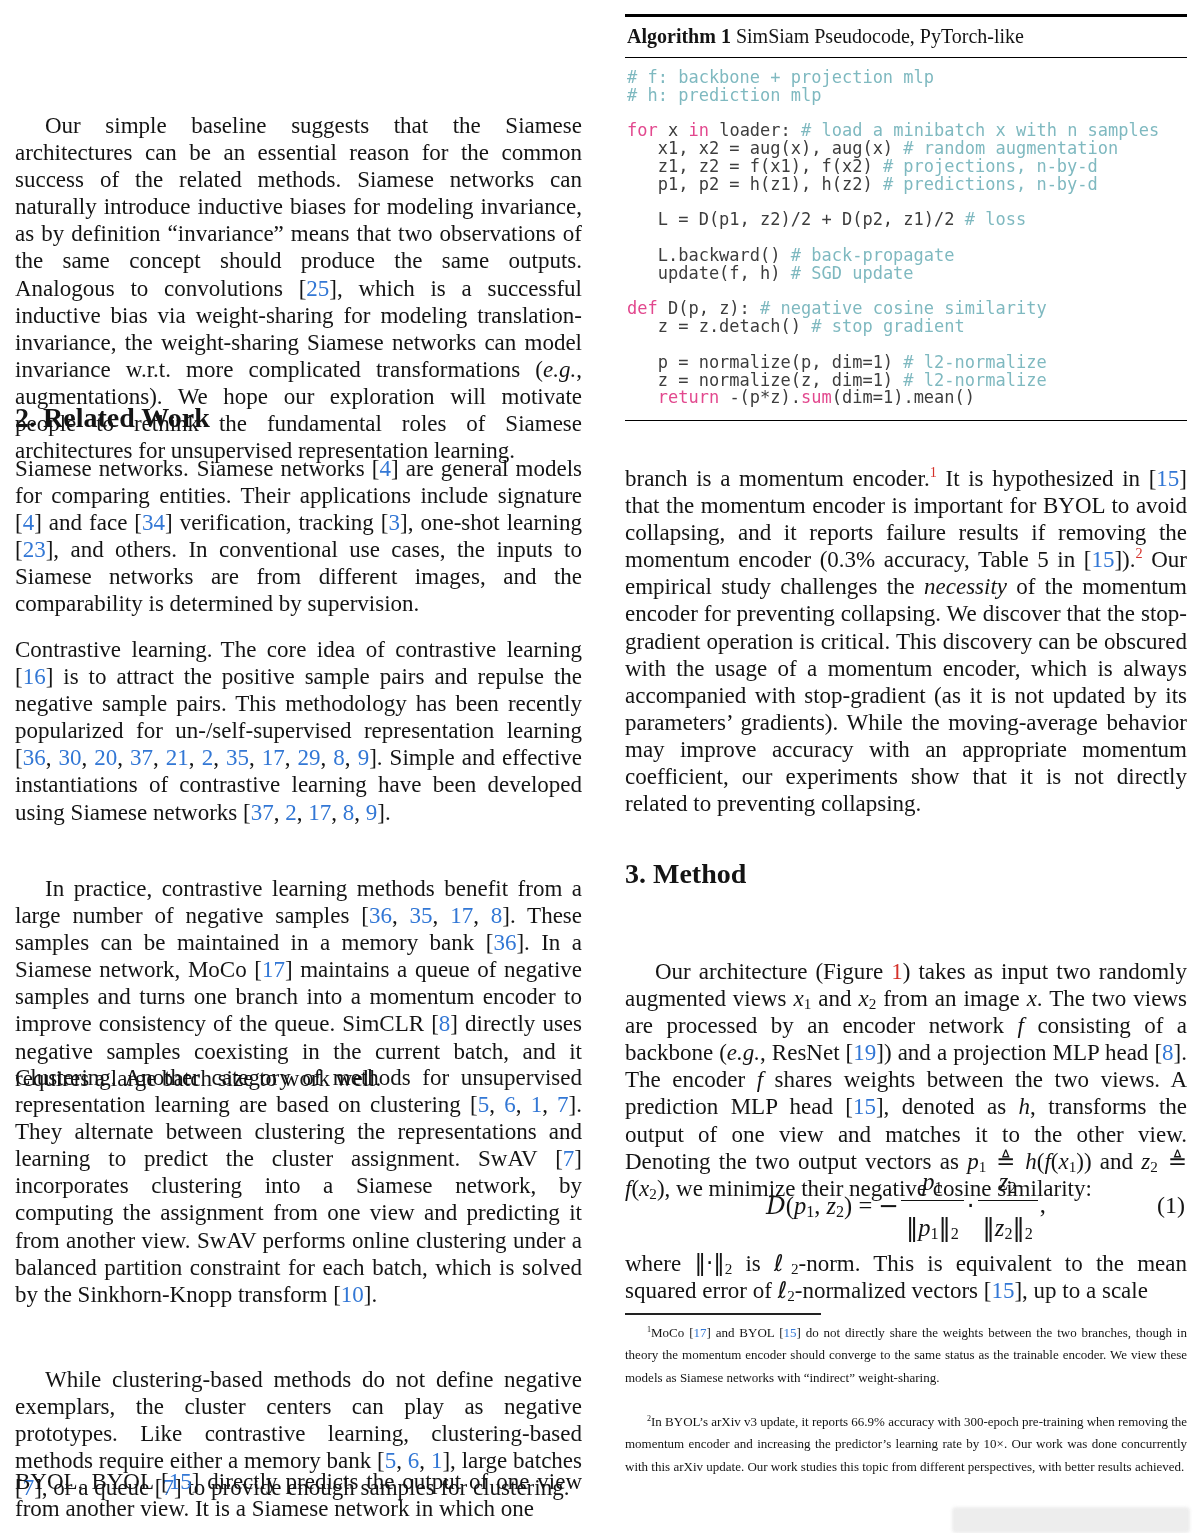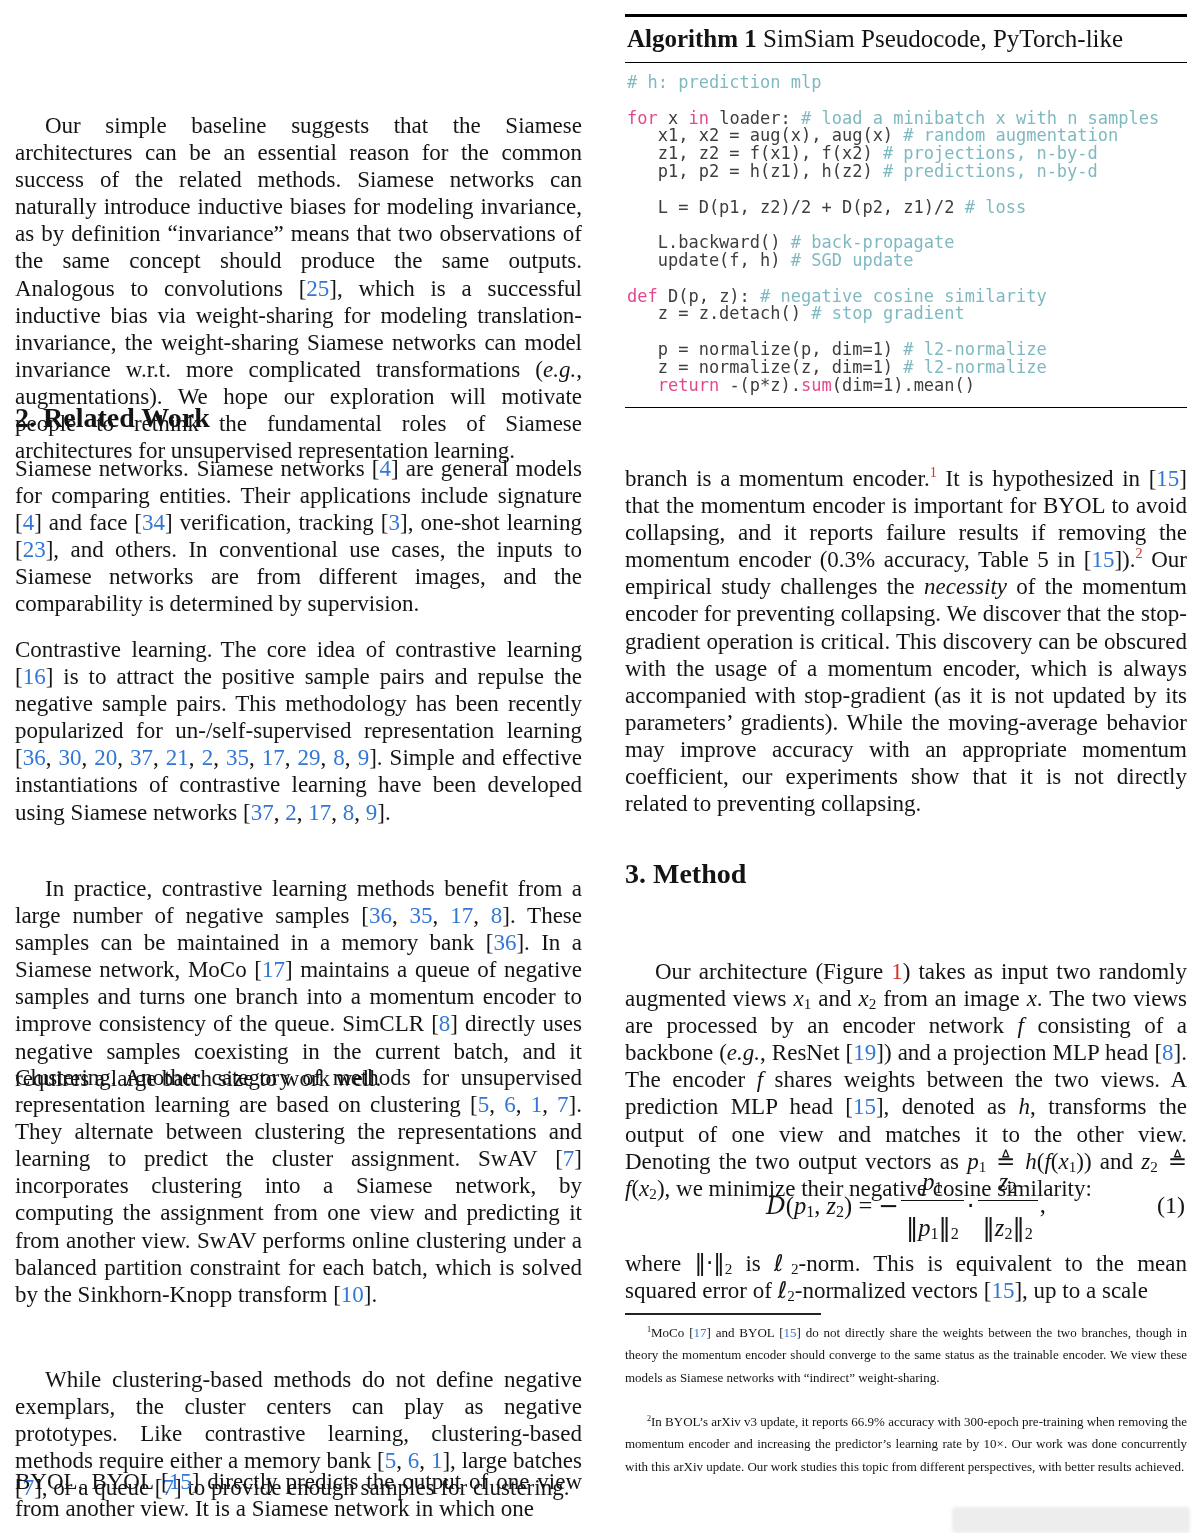--- a/index.html
+++ b/index.html
@@ -22,21 +22,21 @@
   .s-i,.s-m{font-style:italic;}
   .s-c{color:var(--blue);}
   .s-r{color:var(--red);}
   .s-sup{font-size:62%;vertical-align:super;line-height:0;}
   .s-rsup{font-size:62%;vertical-align:super;line-height:0;color:var(--red);}
   .s-sub{font-size:66%;vertical-align:-0.18em;line-height:0;}
   .s-g{font-family:"DejaVu Sans",sans-serif;}
   .s-cal{font-style:italic;font-family:"DejaVu Serif",serif;}
   
   .algo{border-top:3px solid #000;}
-  .algo-title{font-size:25px;padding:8px 0 9px 2px;border-bottom:1.8px solid #000;}
+  .algo-title{font-size:20px;padding:8px 0 9px 2px;border-bottom:1.8px solid #000;}
   .algo-code{padding:11px 0 13px 2px;border-bottom:1.8px solid #000;
              font-family:"DejaVu Sans Mono","Liberation Mono",monospace;
              font-size:17px;line-height:17.8px;color:var(--code);}
   .code-line{white-space:pre;}
   .tok-k{color:var(--pink);margin-top:41px;}
   .tok-cm{color:var(--teal);}
   
   .eq-row{display:flex;justify-content:center;align-items:center;font-size:24.5px;position:relative;}
   .eq-lhs{}
   .frac{display:inline-flex;flex-direction:column;align-items:center;margin:0 2px;}
@@ -71,20 +71,21 @@
     <div class="block body-text indent" style="top:1318px;"><span>While clustering-based methods do not define negative exemplars, the cluster centers can play as negative prototypes. Like contrastive learning, clustering-based methods require either a memory bank [</span><span class="s-c">5</span><span>, </span><span class="s-c">6</span><span>, </span><span class="s-c">1</span><span>], large batches [</span><span class="s-c">7</span><span>], or a queue [</span><span class="s-c">7</span><span>] to provide enough samples for clustering.</span></div>
 
     <div class="block body-text" style="top:1468px;"><span class="s-lead">BYOL.</span><span>BYOL [</span><span class="s-c">15</span><span>] directly predicts the output of one view from another view. It is a Siamese network in which one</span></div>
   </div>
 
   <div class="col col-right">
 
     <div class="block algo" style="top:14px;">
       <div class="algo-title"><span class="s-b">Algorithm 1</span><span> SimSiam Pseudocode, PyTorch-like</span></div>
       <div class="algo-code">
+          <div class="code-line"><span class="tok-cm"># f: backbone + projection mlp</span></div>
           <div class="code-line"><span class="tok-cm"># h: prediction mlp</span></div>
           <div class="code-line">&nbsp;</div>
           <div class="code-line"><span class="tok-k">for</span><span> x </span><span class="tok-k">in</span><span> loader: </span><span class="tok-cm"># load a minibatch x with n samples</span></div>
           <div class="code-line"><span>   x1, x2 = aug(x), aug(x) </span><span class="tok-cm"># random augmentation</span></div>
           <div class="code-line"><span>   z1, z2 = f(x1), f(x2) </span><span class="tok-cm"># projections, n-by-d</span></div>
           <div class="code-line"><span>   p1, p2 = h(z1), h(z2) </span><span class="tok-cm"># predictions, n-by-d</span></div>
           <div class="code-line">&nbsp;</div>
           <div class="code-line"><span>   L = D(p1, z2)/2 + D(p2, z1)/2 </span><span class="tok-cm"># loss</span></div>
           <div class="code-line">&nbsp;</div>
           <div class="code-line"><span>   L.backward() </span><span class="tok-cm"># back-propagate</span></div>

